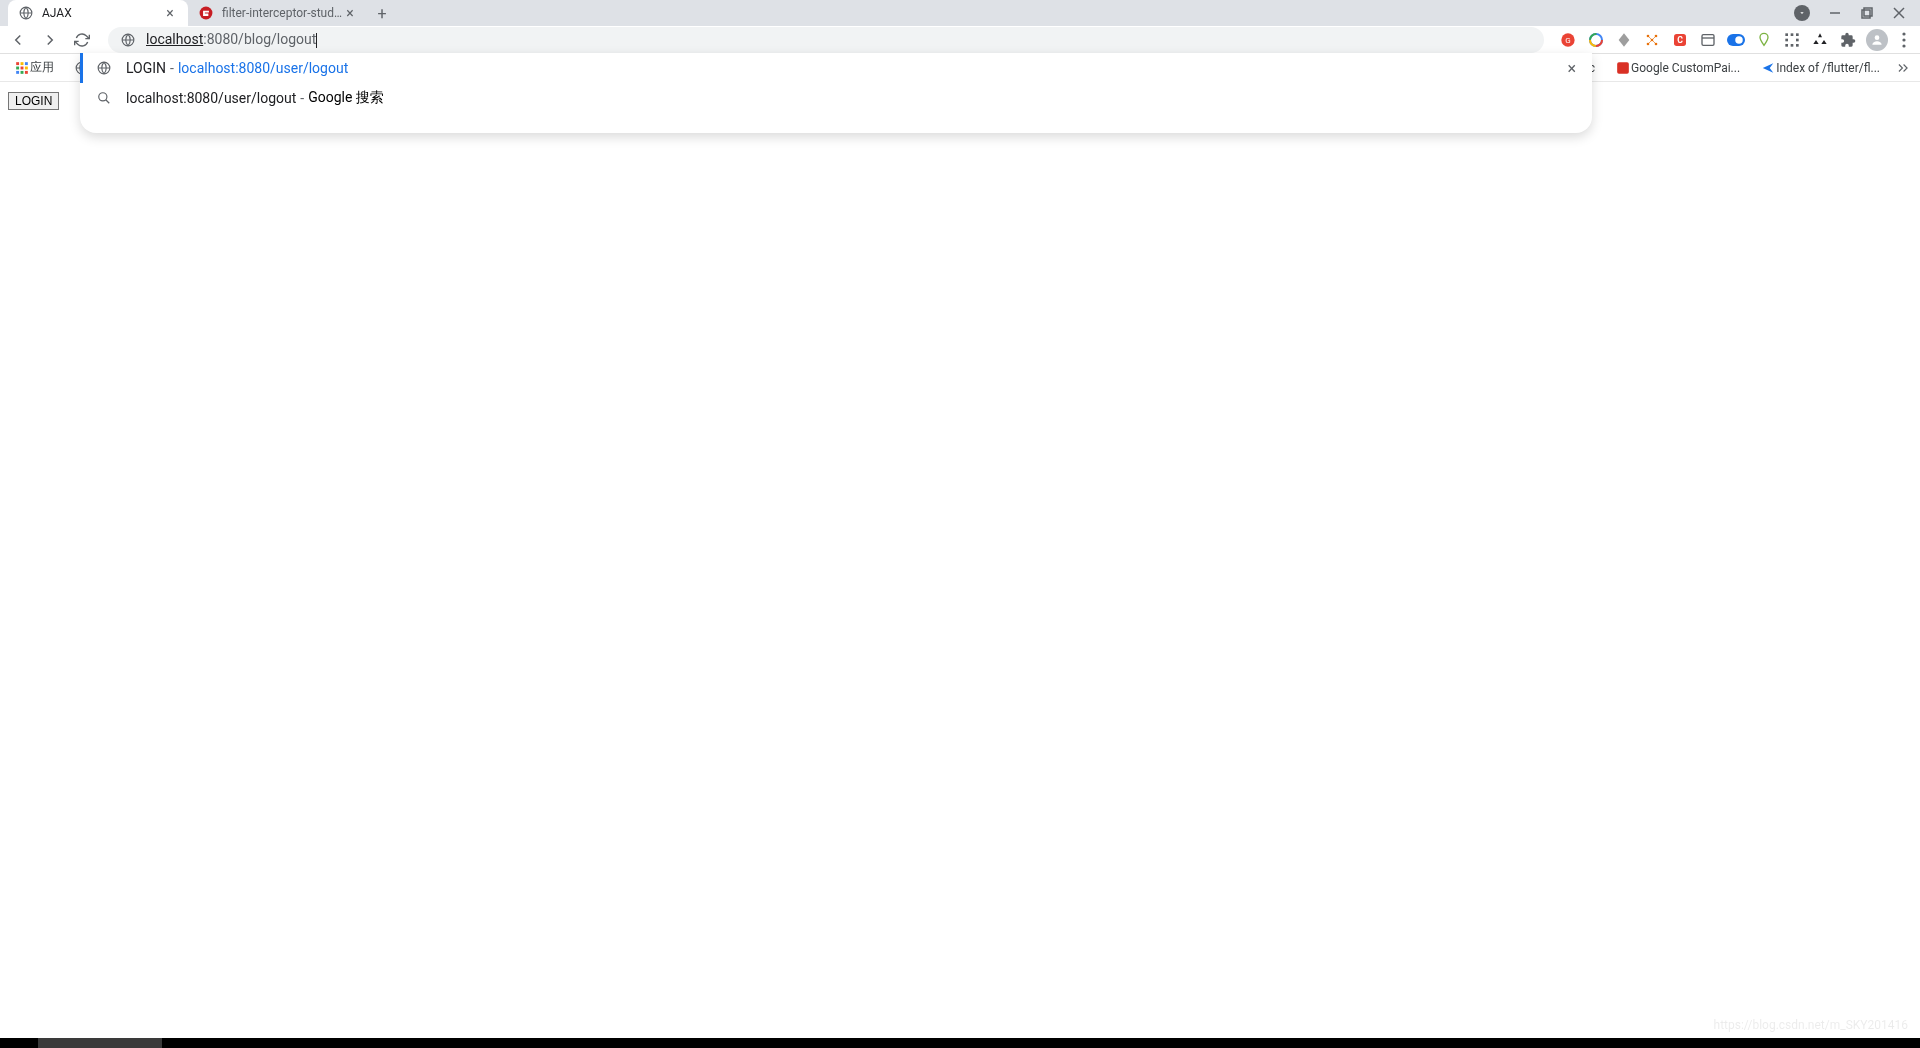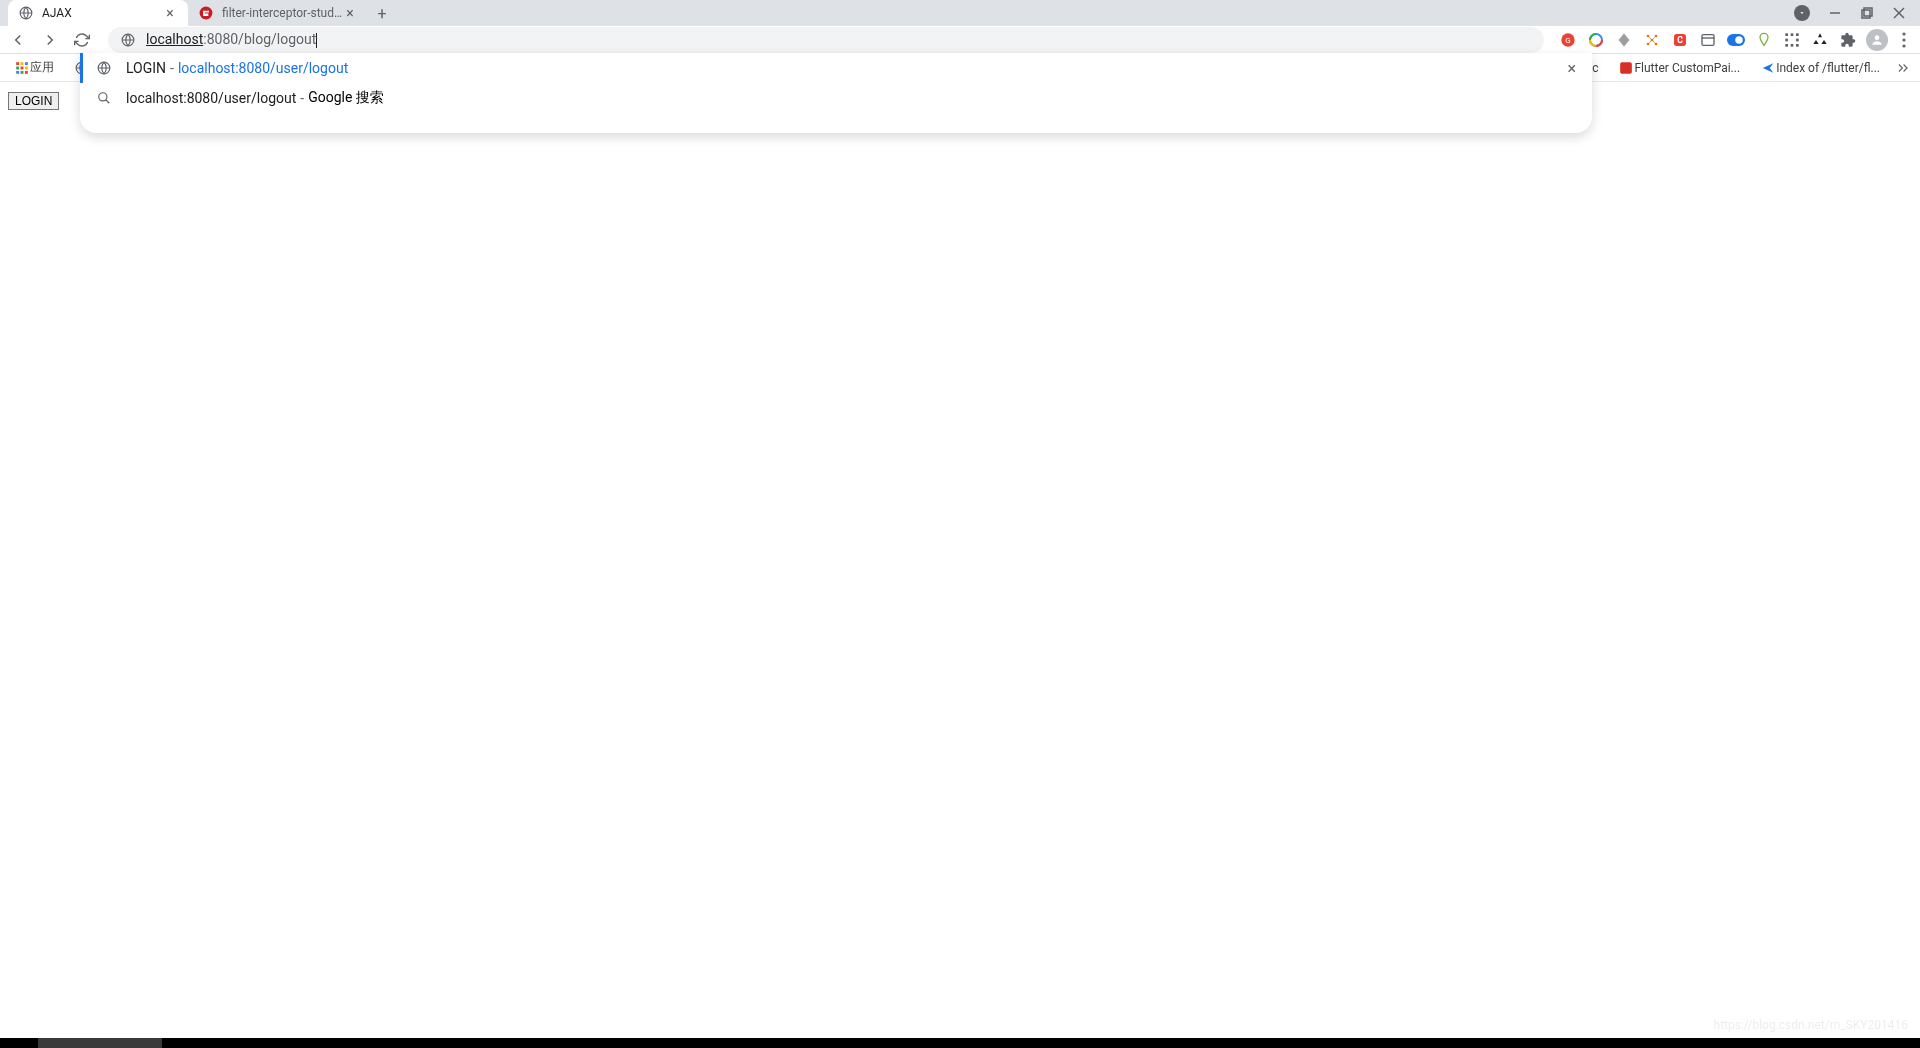--- a/index.html
+++ b/index.html
@@ -279,21 +279,21 @@
   <div class="bm-spacer"></div>
   <div class="bm-item">
     <span>Bloc</span>
   </div>
   <div class="bm-item">
     <span class="bm-icon">
       <svg width="14" height="14" viewBox="0 0 24 24">
           <rect x="2" y="2" width="20" height="20" rx="3" fill="#d93025"></rect>
         </svg>
     </span>
-    <span>Flutter CustomPai...</span>
+    <span>Google CustomPai...</span>
   </div>
   <div class="bm-item">
     <span class="bm-icon">
       <svg width="14" height="14" viewBox="0 0 24 24" fill="#1a73e8">
           <path d="M3 12l18-8-6 8 6 8z"></path>
         </svg>
     </span>
     <span>Index of /flutter/fl...</span>
   </div>
   <span class="bm-chevron">

